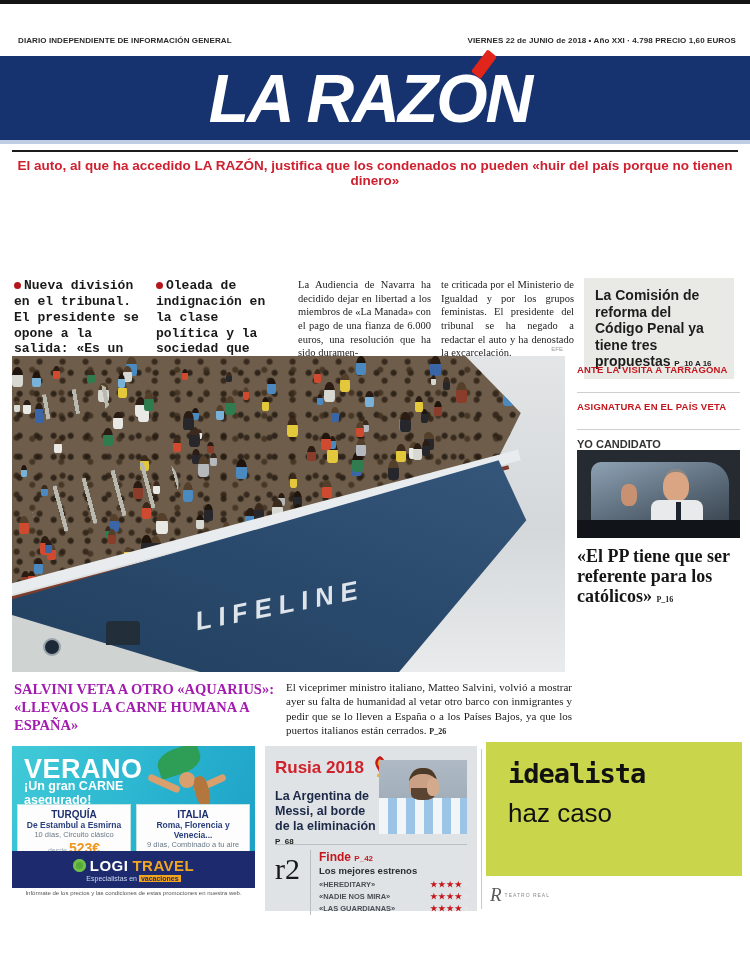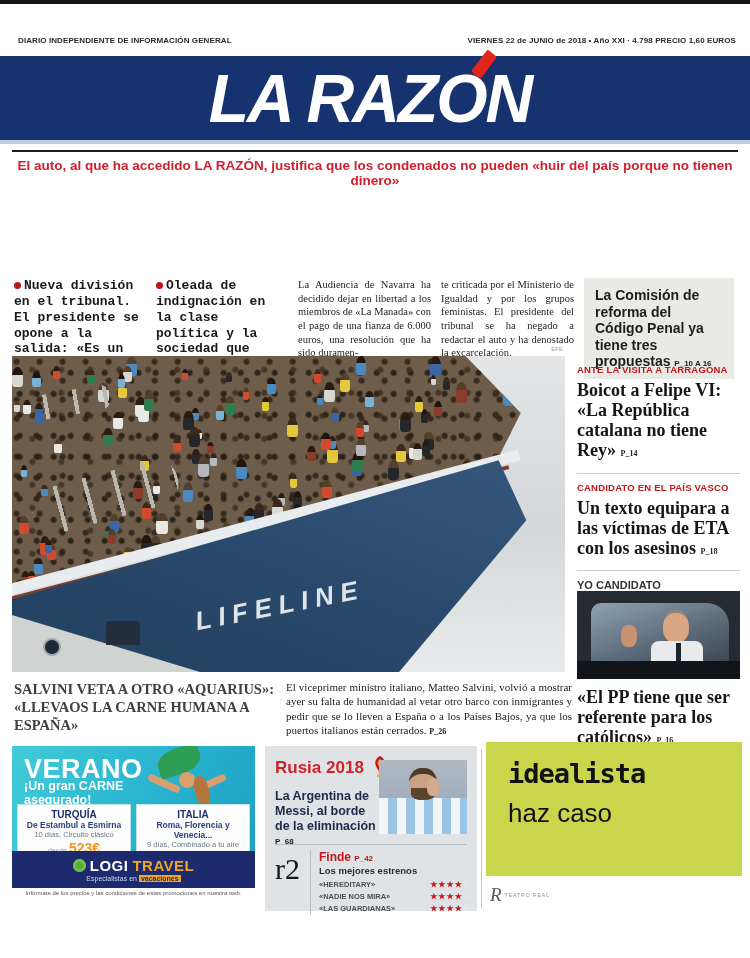--- a/index.html
+++ b/index.html
@@ -94,21 +94,21 @@
   .car-shirt { position:absolute; left:74px; top:50px; width:52px; height:26px; border-radius:8px 8px 0 0;
                background:#e9eaec; }
   .car-tie { position:absolute; left:99px; top:52px; width:5px; height:22px; background:#1d2430; }
   .car-thumb { position:absolute; left:44px; top:34px; width:16px; height:22px; border-radius:40%;
                background:#c89272; }
   .car-frame { position:absolute; left:0; top:70px; width:163px; height:18px; background:#11151a; }
 
   
   .caption-row { position:absolute; top:676px; left:14px; right:14px; }
   .cap-title { float:left; width:260px; font-family:"Liberation Serif", serif; font-weight:bold;
-               font-size:14.5px; line-height:1.25; color:#404040; }
+               font-size:14.5px; line-height:1.25; color:#a21caf; }
   .cap-body { float:left; width:286px; margin-left:12px; font-family:"Liberation Serif", serif;
               font-size:11px; line-height:1.3; color:#1c1c1c; text-align:justify; }
 
   
   .vdiv { position:absolute; left:481px; top:745px; width:1px; height:160px; background:#c9c9c9; }
 
   .ad-logi { position:absolute; top:742px; left:12px; width:243px; height:152px; overflow:hidden;
              background:linear-gradient(115deg,#41cbd8 0%,#28b2cf 55%,#1d9ec6 100%); }
   .logi-title { position:absolute; left:12px; top:8px; color:#fff; font-weight:bold; font-size:27px;
                 letter-spacing:.5px; }
@@ -483,25 +483,23 @@
     <div class="doorway"></div>
     <div class="porthole" style="left:6%; top:90%;"></div>
     <div class="liferaft raft1"></div>
     <div class="liferaft raft2"></div>
     <div class="boatname">LIFELINE</div>
   </div>
 
   <div class="sidebar">
     <div class="side-item">
       <div class="kicker">ANTE LA VISITA A TARRAGONA</div>
-      <div class="side-hl"><span>Boicot a Felipe VI: «La República catalana no tiene Rey» </span><span class="pref">P_14</span></div>
     </div>
     <div class="side-item">
-      <div class="kicker">CANDIDATO EN EL PAÍS VASCO</div>
-      <div class="side-hl"><span>Un texto equipara a las víctimas de ETA con los asesinos </span><span class="pref">P_18</span></div>
+      <div class="kicker">ASIGNATURA EN EL PAÍS VETA</div>
     </div>
     <div class="side-item" style="border-bottom:none;">
       <div class="cand-kicker">YO CANDIDATO</div>
       <div class="cand-photo">
         <div class="car-window"></div>
         <div class="car-thumb"></div>
         <div class="car-face"></div>
         <div class="car-shirt"></div>
         <div class="car-tie"></div>
         <div class="car-frame"></div>

